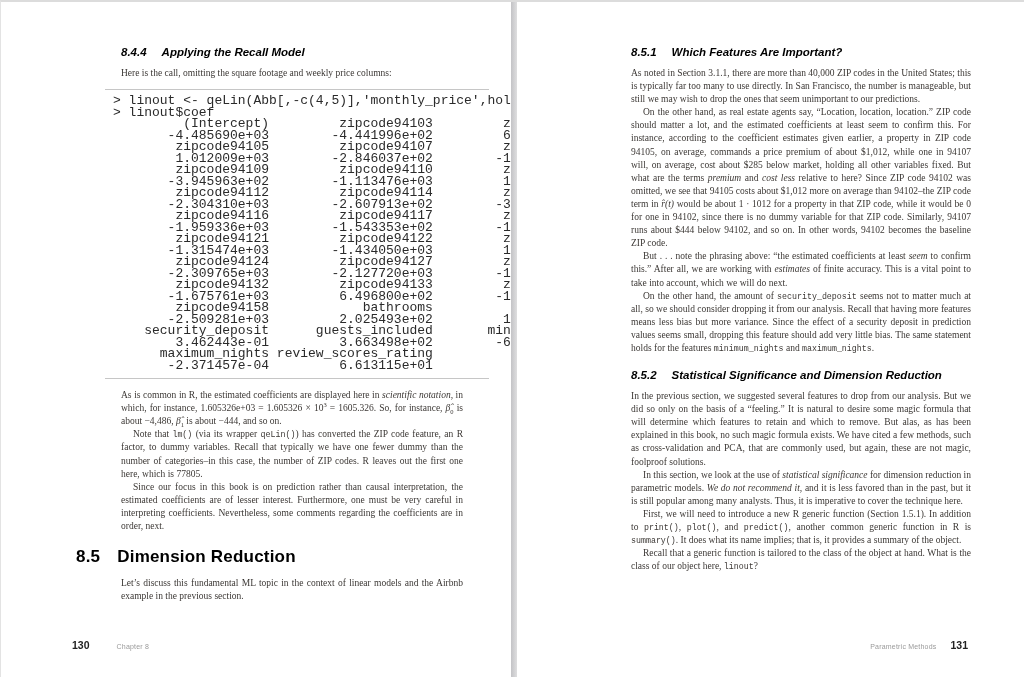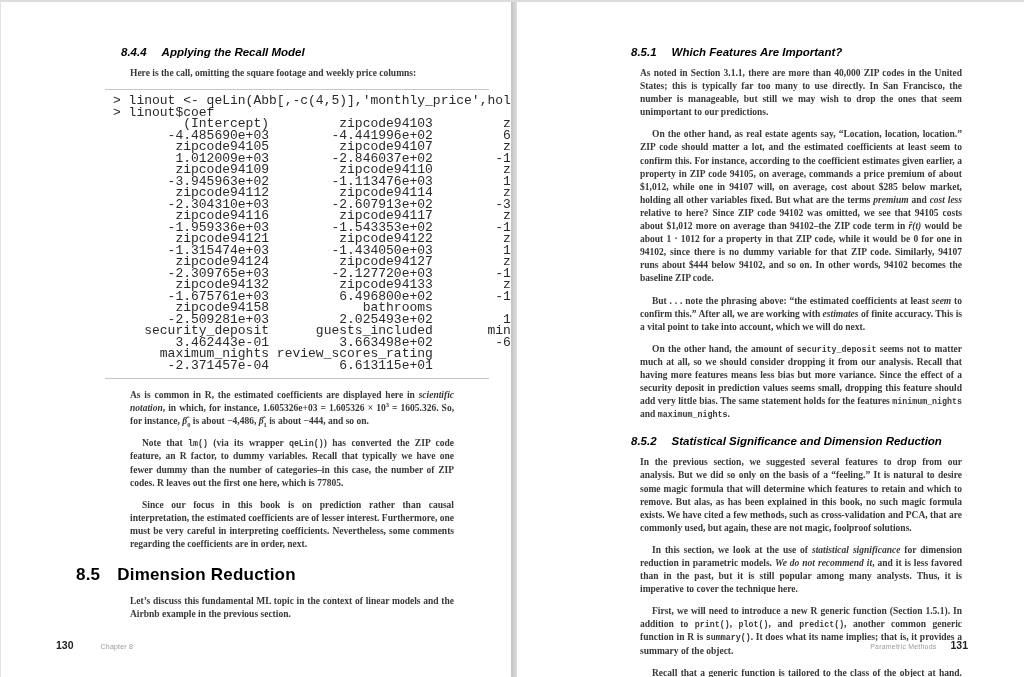--- a/index.html
+++ b/index.html
@@ -26,23 +26,23 @@
     font-weight:bold;font-style:italic;font-size:11.5px;color:#000;
     margin:0 0 9px 0;
   }
   .section-heading{
     display:flex;gap:17px;align-items:baseline;
     font-family:"Liberation Sans","DejaVu Sans",sans-serif;
     font-weight:bold;font-size:17px;color:#000;letter-spacing:.2px;
     margin:14px 0 10px -45px;
   }
   .para{
-    margin:9px;text-align:justify;
+    margin:0;text-align:justify;
     font-size:9.5px;line-height:13.1px;
-    hyphens:auto;font-weight:bold;-webkit-hyphens:auto;
+    hyphens:auto;-webkit-hyphens:auto;
   }
   .para.indent{text-indent:12px;}
   .para.intro{margin-bottom:9px;}
 
   .code-block{
     margin:0 0 10px -16px;width:376px;
     border-top:1px solid #c6c6c6;border-bottom:1px solid #c6c6c6;
     padding:5px 0 7px 8px;
   }
   .code-block pre{
@@ -50,21 +50,21 @@
     font-family:"Liberation Mono","DejaVu Sans Mono",monospace;
     font-size:13px;line-height:11.5px;color:#2a2a2a;
   }
 
   .seg-i{font-style:italic;}
   .seg-c{font-family:"Liberation Mono","DejaVu Sans Mono",monospace;font-size:8.3px;}
   .seg-sup{vertical-align:super;font-size:6.5px;line-height:0;}
   .seg-sub{vertical-align:sub;font-size:6.5px;line-height:0;}
 
   .footer{position:absolute;bottom:26px;display:flex;align-items:baseline;gap:14px;}
-  .footer-left{left:55px;gap:27px;}
+  .footer-left{left:71px;gap:27px;}
   .footer-right{right:57px;}
   .folio{font-family:"Liberation Sans","DejaVu Sans",sans-serif;font-weight:bold;font-size:10.5px;color:#222;}
   .running-head{font-family:"Liberation Sans","DejaVu Sans",sans-serif;font-size:7px;color:#9a9a9a;letter-spacing:.2px;}
 </style>
 </head>
 <body>
 
 <div class="spread">
 
   <div class="page page-left">

